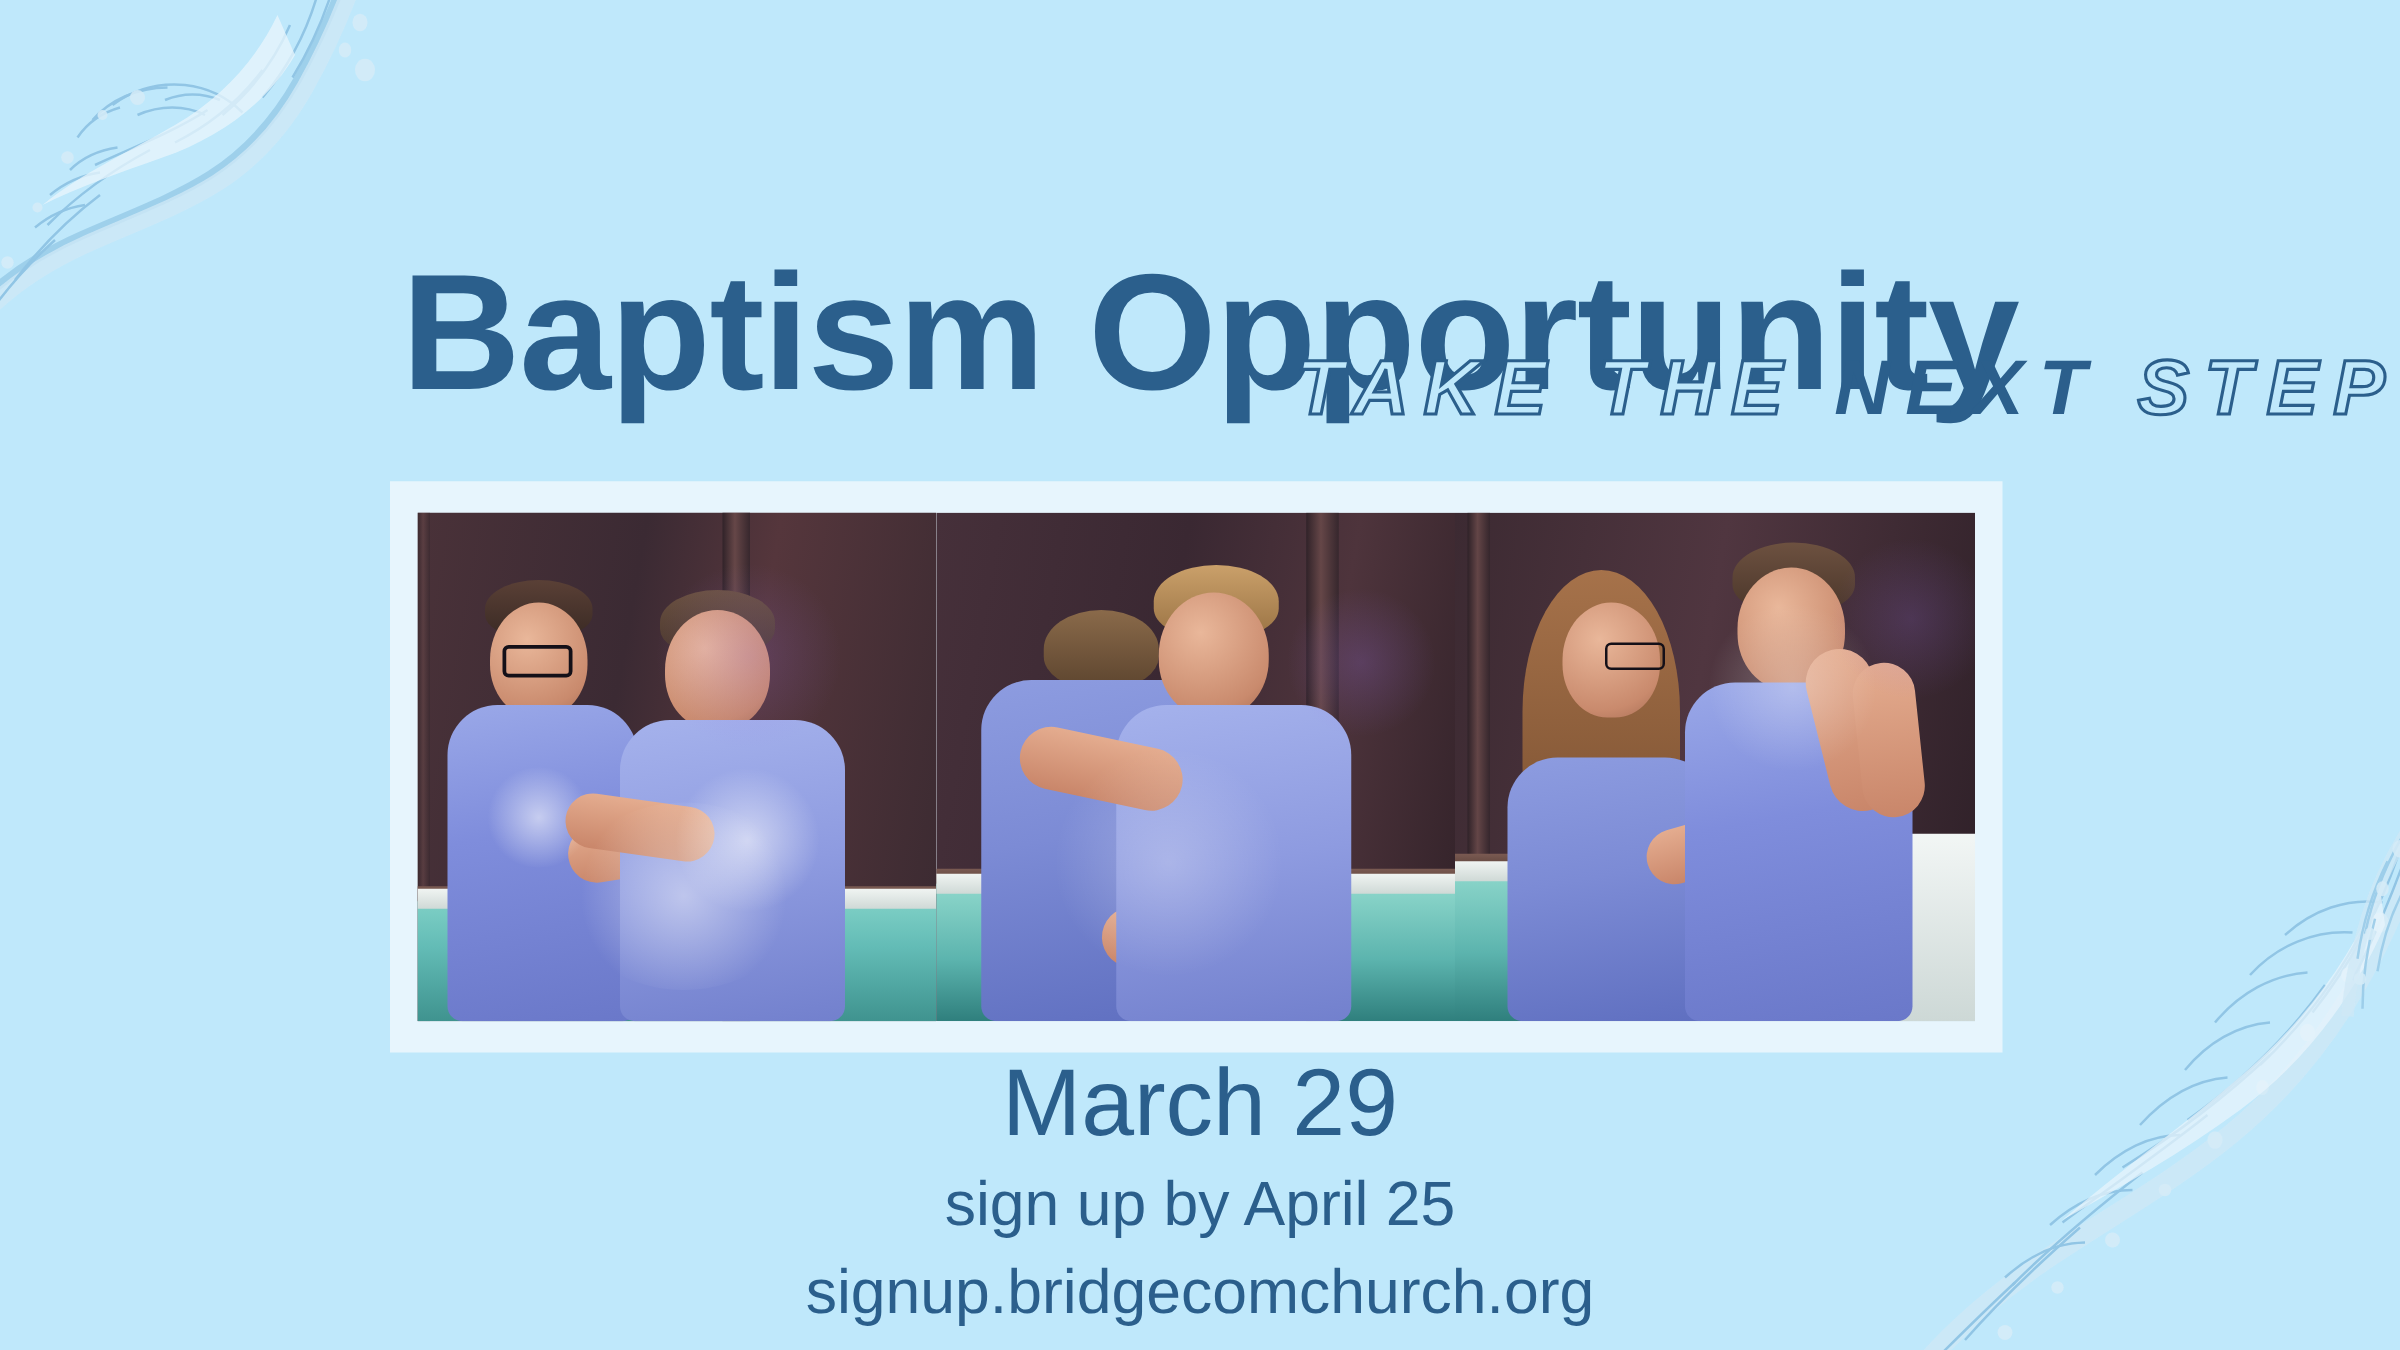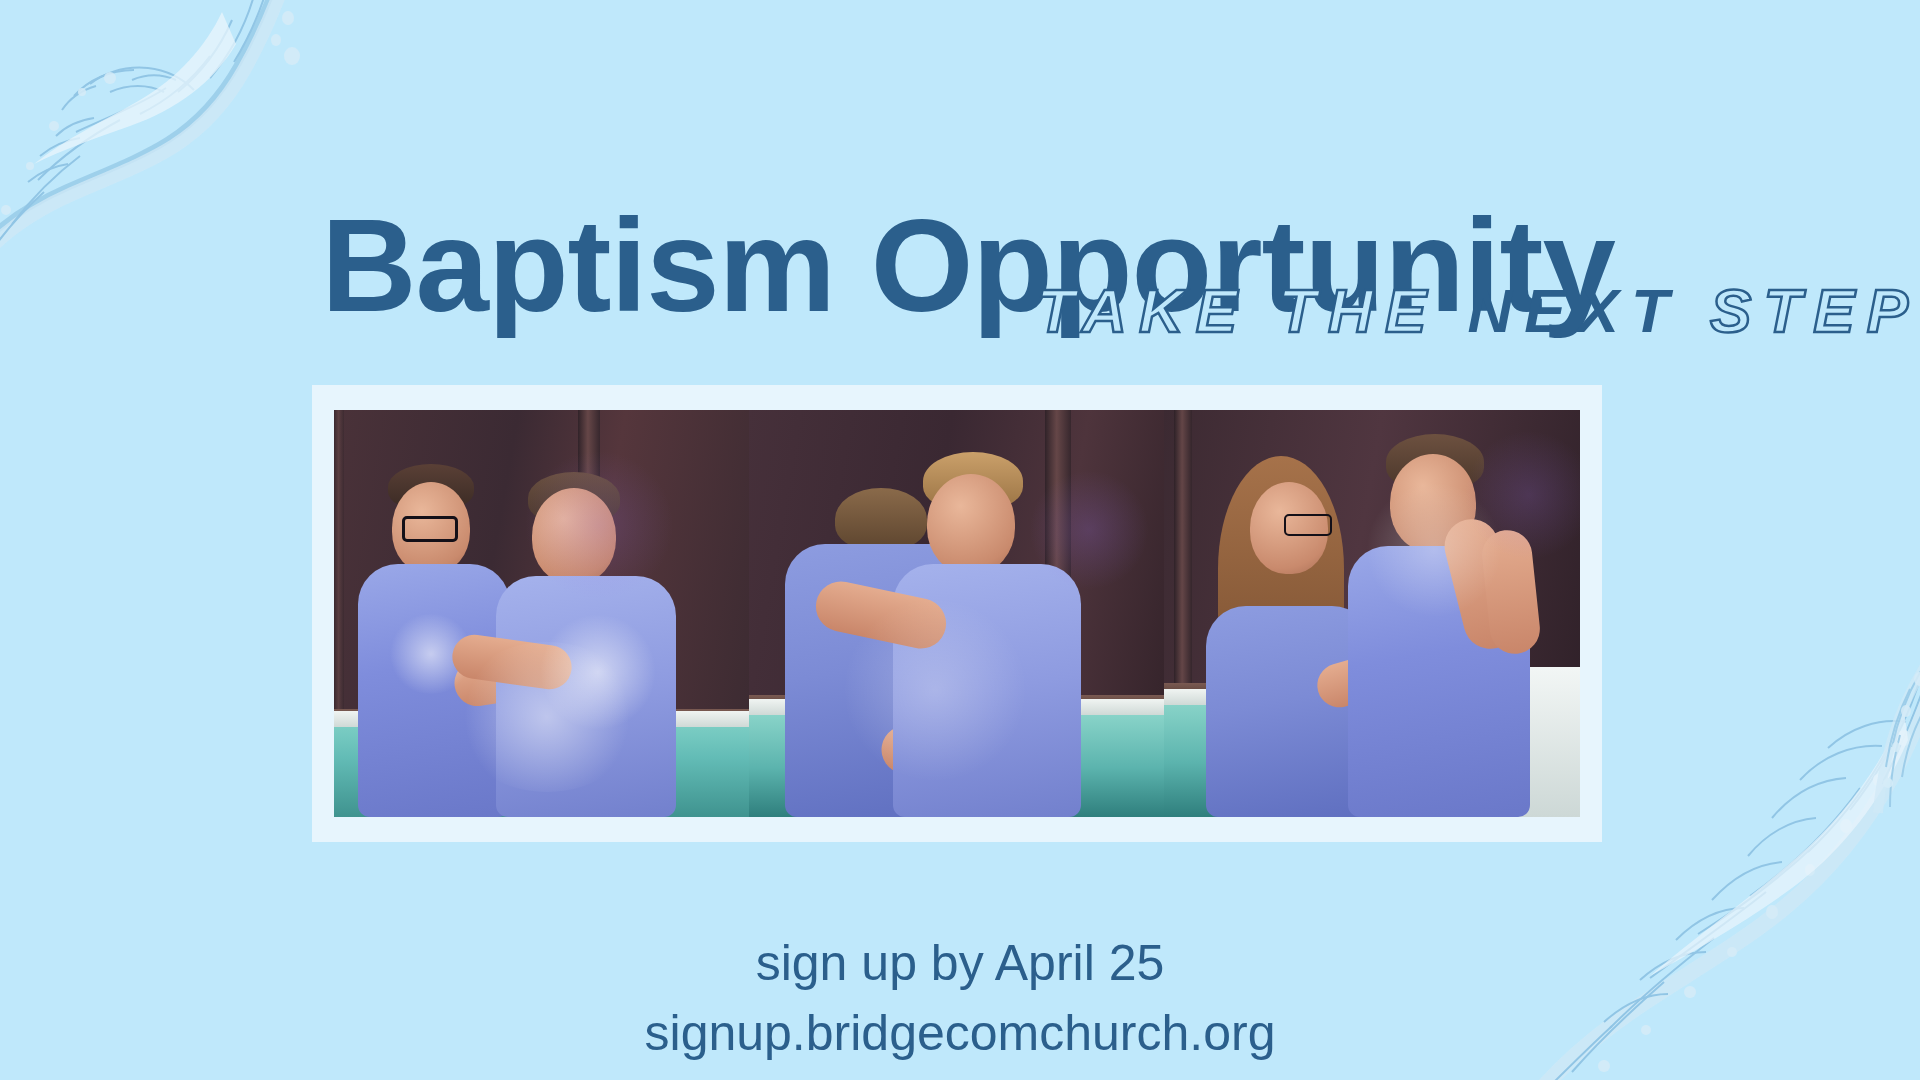--- a/index.html
+++ b/index.html
@@ -418,16 +418,17 @@
           </div>
 
           <div class="waterglare" style="left:200px; top:70px; width:140px; height:140px; opacity:.5;"></div>
           <div class="purplelight" style="left:300px; top:20px; width:130px; height:130px; opacity:.35;"></div>
         </div>
       </div>
 
     </div>
   </div>
 
+  <div id="date-line">March 29</div>
   <div id="signup-line">sign up by April 25</div>
   <div id="url-line">signup.bridgecomchurch.org</div>
 
 </div>
 
 </body></html>

